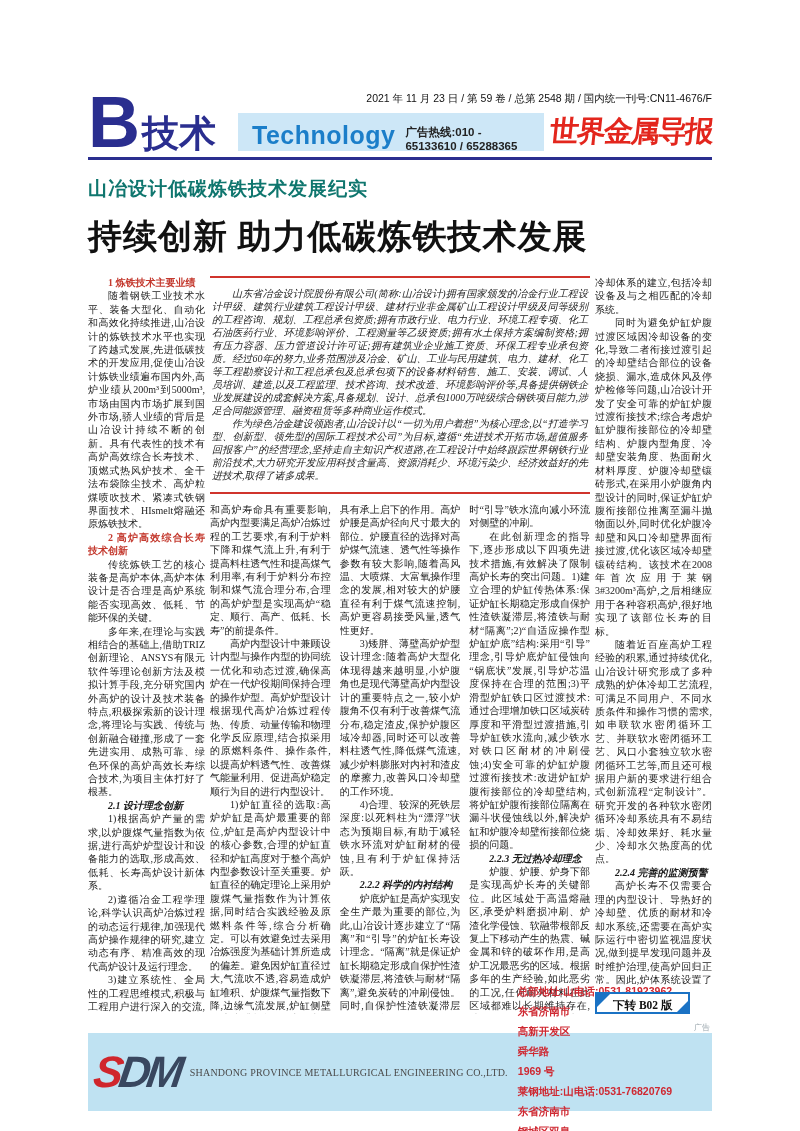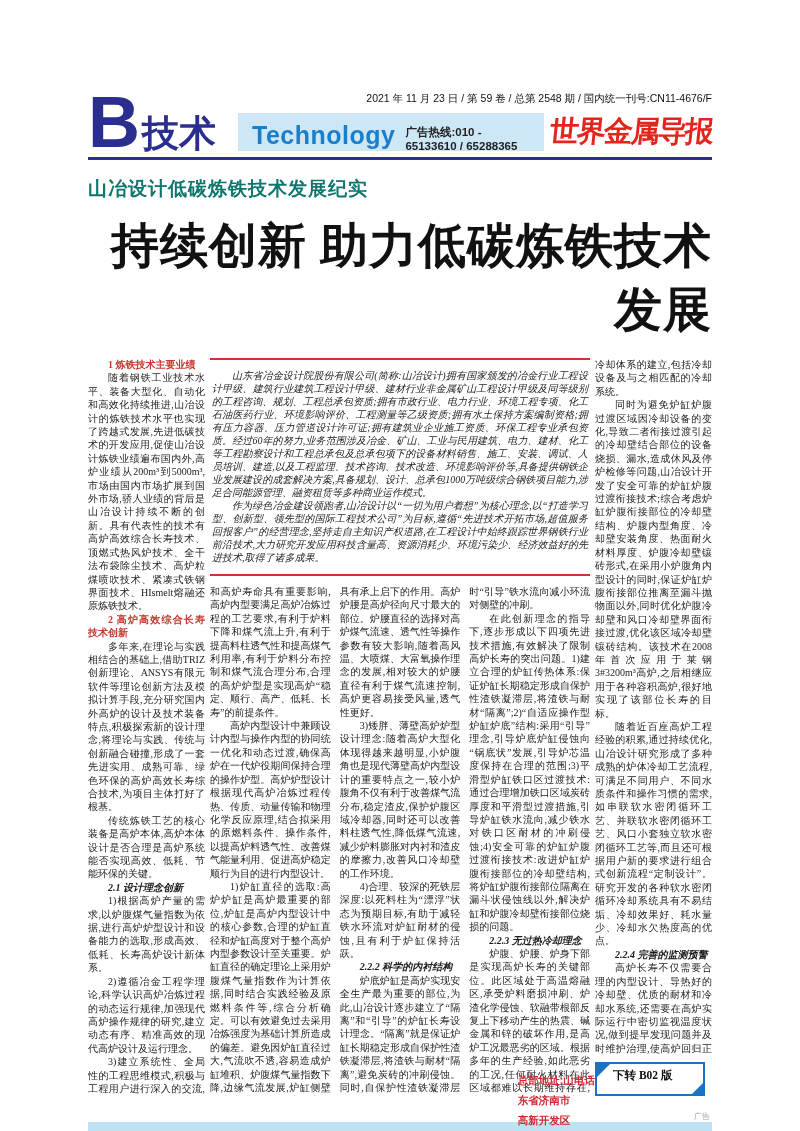--- a/index.html
+++ b/index.html
@@ -47,21 +47,21 @@
     transform:skewX(-6deg); letter-spacing:-2px; white-space:nowrap;
   }
   .header-rule { height:3px; background:#2a2e8f; margin-top:5px; }
 
   
   .kicker {
     margin-top:16px; color:#0f766e; font-weight:900; font-size:19px;
     font-family:"Liberation Sans","DejaVu Sans",sans-serif; letter-spacing:1px;
   }
   .headline {
-    text-align:right; font-size:48px; font-weight:bold; color:#111;
+    text-align:left; font-size:34px; font-weight:bold; color:#111;
     letter-spacing:1px; margin:12px 0 16px;
   }
 
   
   .body-row { display:flex; gap:5px; height:738px; }
   .col { width:117px; flex:none; overflow:hidden; text-align:justify; }
   .mid-wrap { flex:1; display:flex; flex-direction:column; overflow:hidden; }
   .mid-cols { display:flex; gap:9px; flex:1; overflow:hidden; }
   .mid-cols .col { flex:1; width:auto; }
   .col5 { display:flex; flex-direction:column; }
@@ -81,37 +81,37 @@
     border-top:2px solid #d0342c; border-bottom:2px solid #d0342c;
     padding:9px 2px 10px; margin-bottom:9px;
   }
   .intro-p {
     font-size:10px; line-height:13px; font-style:italic; text-align:justify;
     text-indent:2em; color:#1c1c1c;
   }
 
   
   .jump-box {
-    flex:none; position:relative; margin-top:7px; width:110px;
-    border:2px solid #1a72c4; background:#fff; padding:4px 6px 12px 16px;
+    flex:none; position:relative; margin-top:7px; width:95px;
+    border:2px solid #1a72c4; background:#fff; padding:4px 6px 0 16px;
     font-size:11.5px; font-weight:bold; color:#111; line-height:14px;
   }
   .jump-box::before {
     content:""; position:absolute; top:0; left:0;
     border-left:13px solid #1a72c4; border-bottom:13px solid transparent;
   }
   .jump-box::after {
     content:""; position:absolute; bottom:0; right:0;
     border-right:11px solid #1a72c4; border-top:11px solid transparent;
   }
 
   
   .ad-label {
     text-align:right; font-size:8px; color:#9aa6ad; height:10px; line-height:10px;
-    font-family:"Liberation Sans","DejaVu Sans",sans-serif; margin-top:16px;
+    font-family:"Liberation Sans","DejaVu Sans",sans-serif; margin-top:9px;
     padding-right:2px;
   }
   .footer-band {
     background:#bfe2f2; height:78px; display:flex; align-items:center;
     padding:0 10px 0 6px; gap:10px;
   }
   .sdm-logo {
     font-family:"Liberation Sans","DejaVu Sans",sans-serif;
     font-weight:900; font-style:italic; font-size:44px; line-height:1;
     letter-spacing:-4px; flex:none; transform:skewX(-8deg);
@@ -161,22 +161,22 @@
 
     <div class="kicker">山冶设计低碳炼铁技术发展纪实</div>
     <h1 class="headline">持续创新 助力低碳炼铁技术发展</h1>
 
     <div class="body-row">
 
       <div class="col">
         <p class="h-red">1 炼铁技术主要业绩</p>
         <p class="para">随着钢铁工业技术水平、装备大型化、自动化和高效化持续推进,山冶设计的炼铁技术水平也实现了跨越式发展,先进低碳技术的开发应用,促使山冶设计炼铁业绩遍布国内外,高炉业绩从200m³到5000m³,市场由国内市场扩展到国外市场,骄人业绩的背后是山冶设计持续不断的创新。具有代表性的技术有高炉高效综合长寿技术、顶燃式热风炉技术、全干法布袋除尘技术、高炉粒煤喷吹技术、紧凑式铁钢界面技术、HIsmelt熔融还原炼铁技术。</p>
         <p class="h-red">2 高炉高效综合长寿技术创新</p>
+        <p class="para">传统炼铁工艺的核心装备是高炉本体,高炉本体设计是否合理是高炉系统能否实现高效、低耗、节能环保的关键。</p>
         <p class="para">多年来,在理论与实践相结合的基础上,借助TRIZ创新理论、ANSYS有限元软件等理论创新方法及模拟计算手段,充分研究国内外高炉的设计及技术装备特点,积极探索新的设计理念,将理论与实践、传统与创新融合碰撞,形成了一套先进实用、成熟可靠、绿色环保的高炉高效长寿综合技术,为项目主体打好了根基。</p>
-        <p class="para">传统炼铁工艺的核心装备是高炉本体,高炉本体设计是否合理是高炉系统能否实现高效、低耗、节能环保的关键。</p>
         <p class="sub">2.1 设计理念创新</p>
         <p class="para">1)根据高炉产量的需求,以炉腹煤气量指数为依据,进行高炉炉型设计和设备能力的选取,形成高效、低耗、长寿高炉设计新体系。</p>
         <p class="para">2)遵循冶金工程学理论,科学认识高炉冶炼过程的动态运行规律,加强现代高炉操作规律的研究,建立动态有序、精准高效的现代高炉设计及运行理念。</p>
         <p class="para">3)建立系统性、全局性的工程思维模式,积极与工程用户进行深入的交流,深入生产现场调研,尤其是重点调研原有工程中存在的问题,在新工程的设计中进行持续优化改进、再创新。</p>
 
       </div>
 
       <div class="mid-wrap">
         <div class="intro-box">
           <p class="intro-p">山东省冶金设计院股份有限公司(简称:山冶设计)拥有国家颁发的冶金行业工程设计甲级、建筑行业建筑工程设计甲级、建材行业非金属矿山工程设计甲级及同等级别的工程咨询、规划、工程总承包资质;拥有市政行业、电力行业、环境工程专项、化工石油医药行业、环境影响评价、工程测量等乙级资质;拥有水土保持方案编制资格;拥有压力容器、压力管道设计许可证;拥有建筑业企业施工资质、环保工程专业承包资质。经过60年的努力,业务范围涉及冶金、矿山、工业与民用建筑、电力、建材、化工等工程勘察设计和工程总承包及总承包项下的设备材料销售、施工、安装、调试、人员培训、建造,以及工程监理、技术咨询、技术改造、环境影响评价等,具备提供钢铁企业发展建设的成套解决方案,具备规划、设计、总承包1000万吨级综合钢铁项目能力,涉足合同能源管理、融资租赁等多种商业运作模式。</p>

